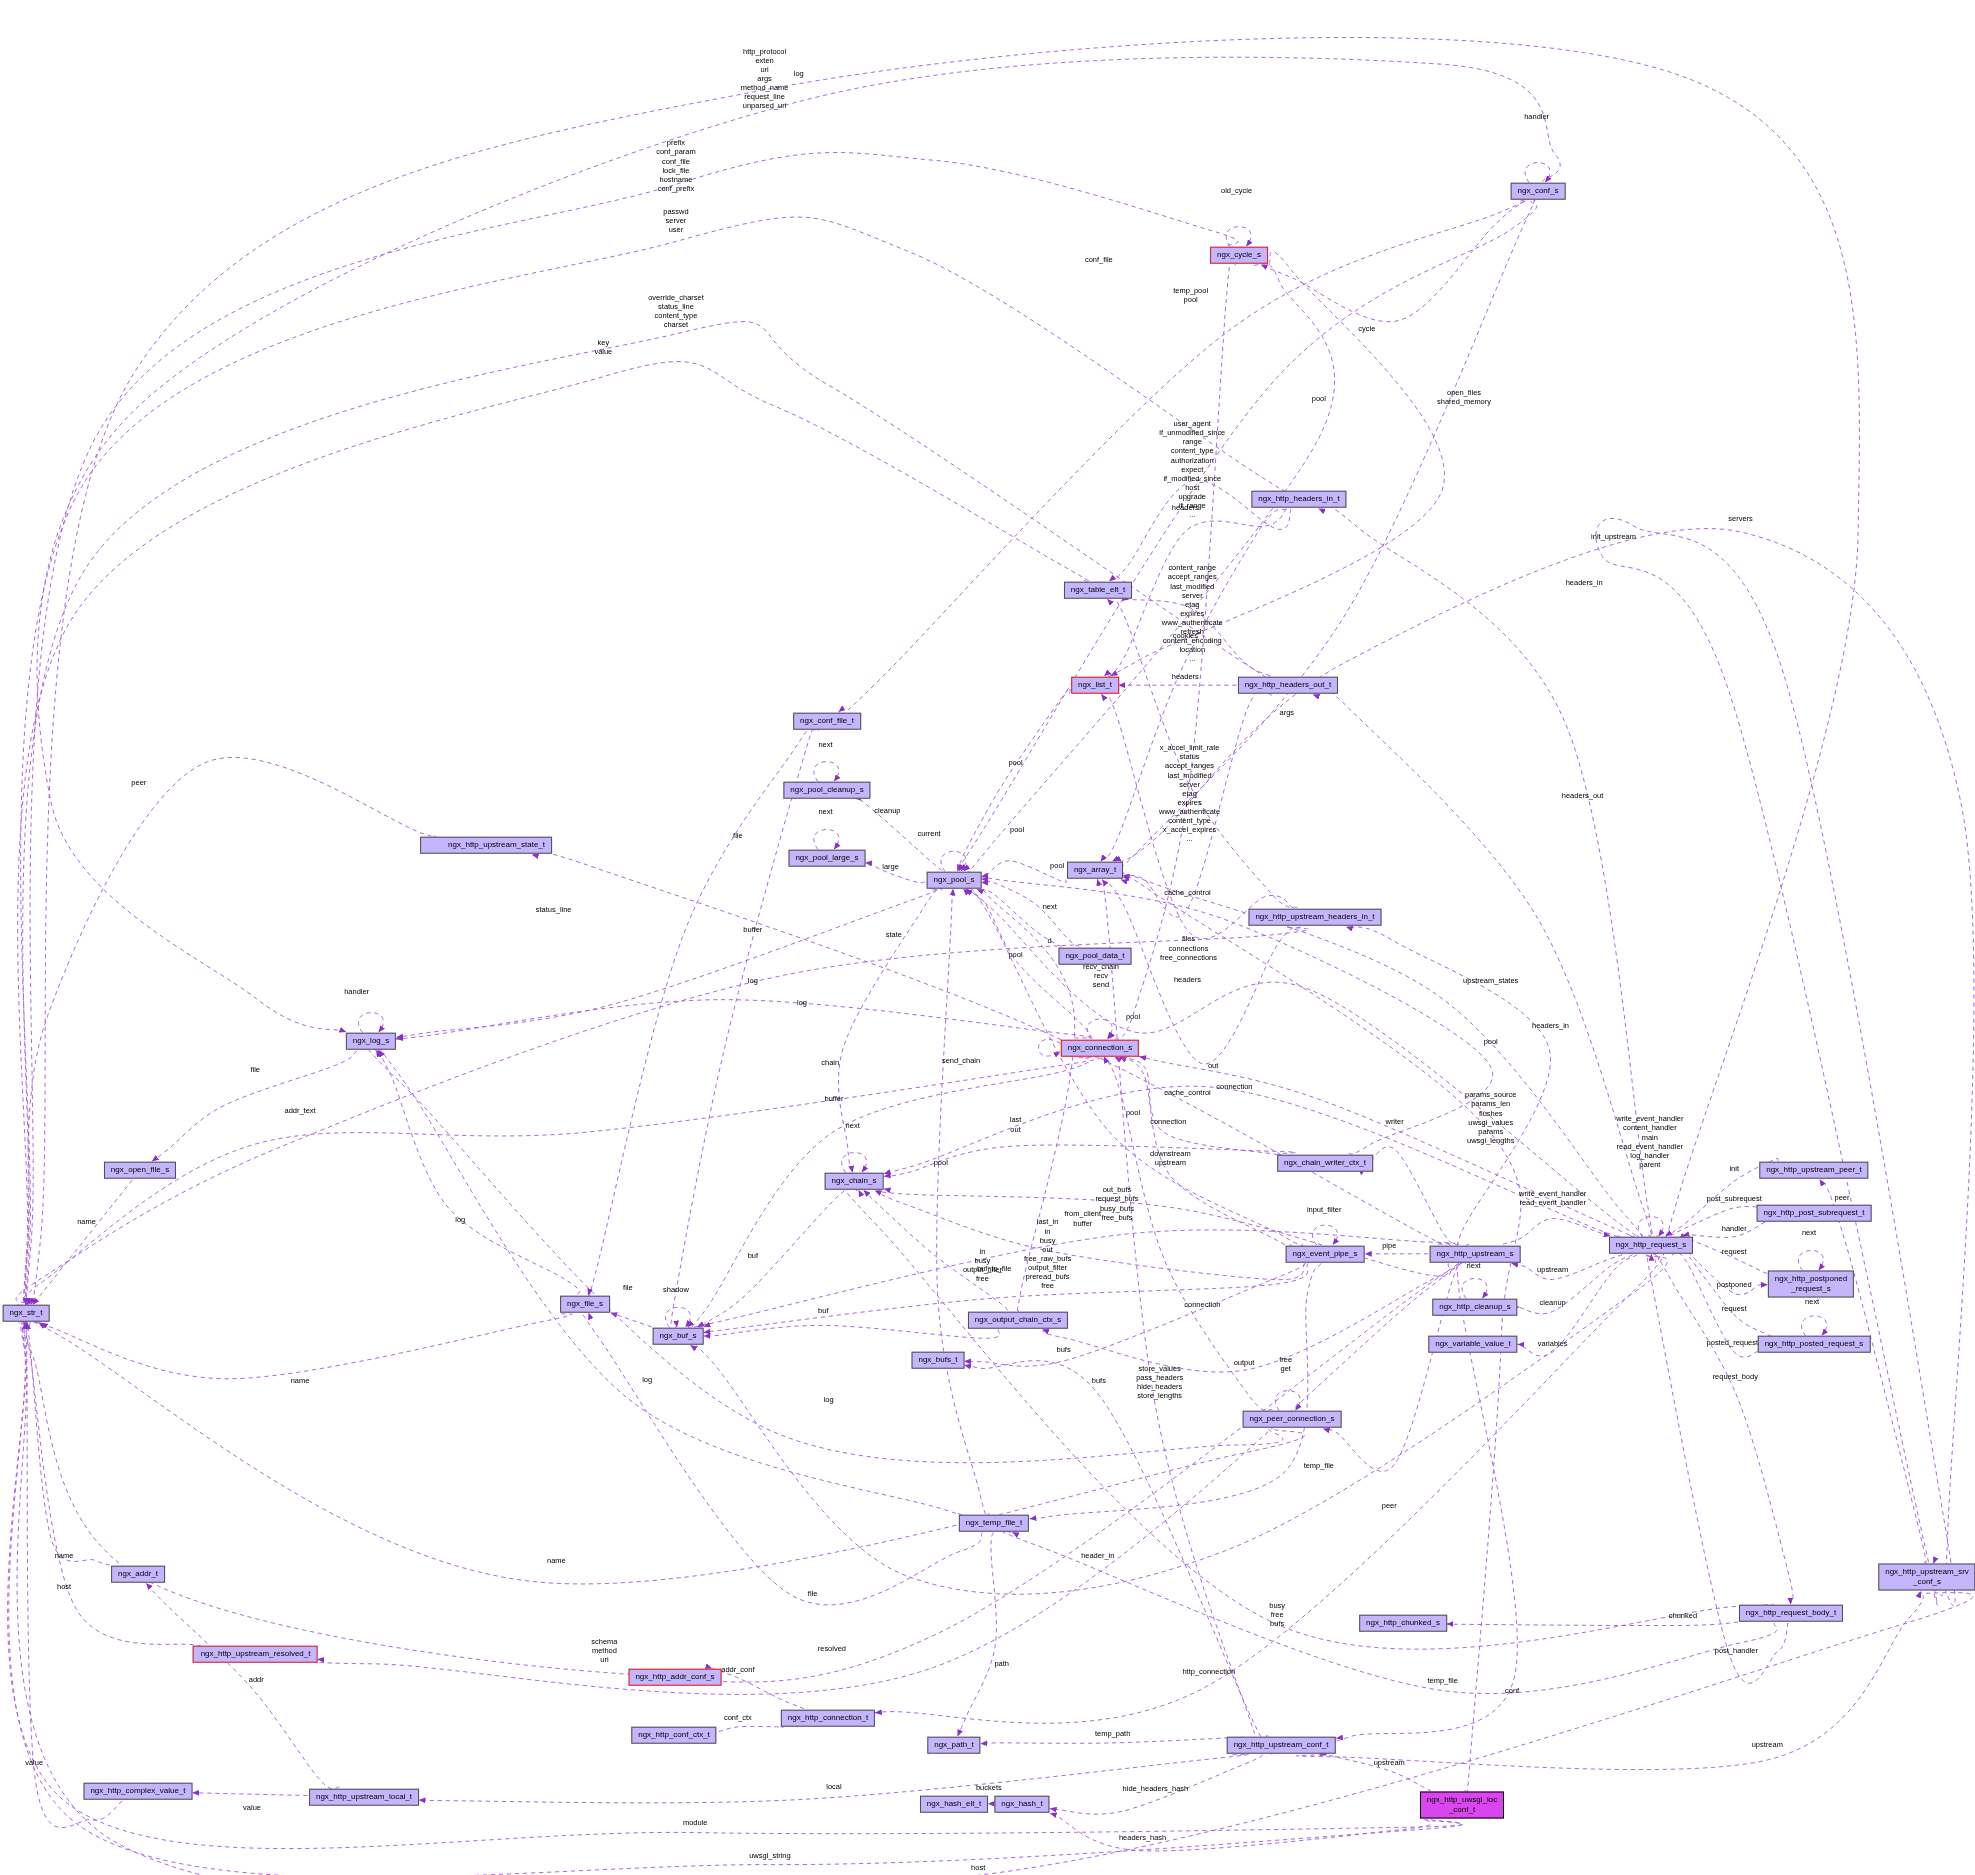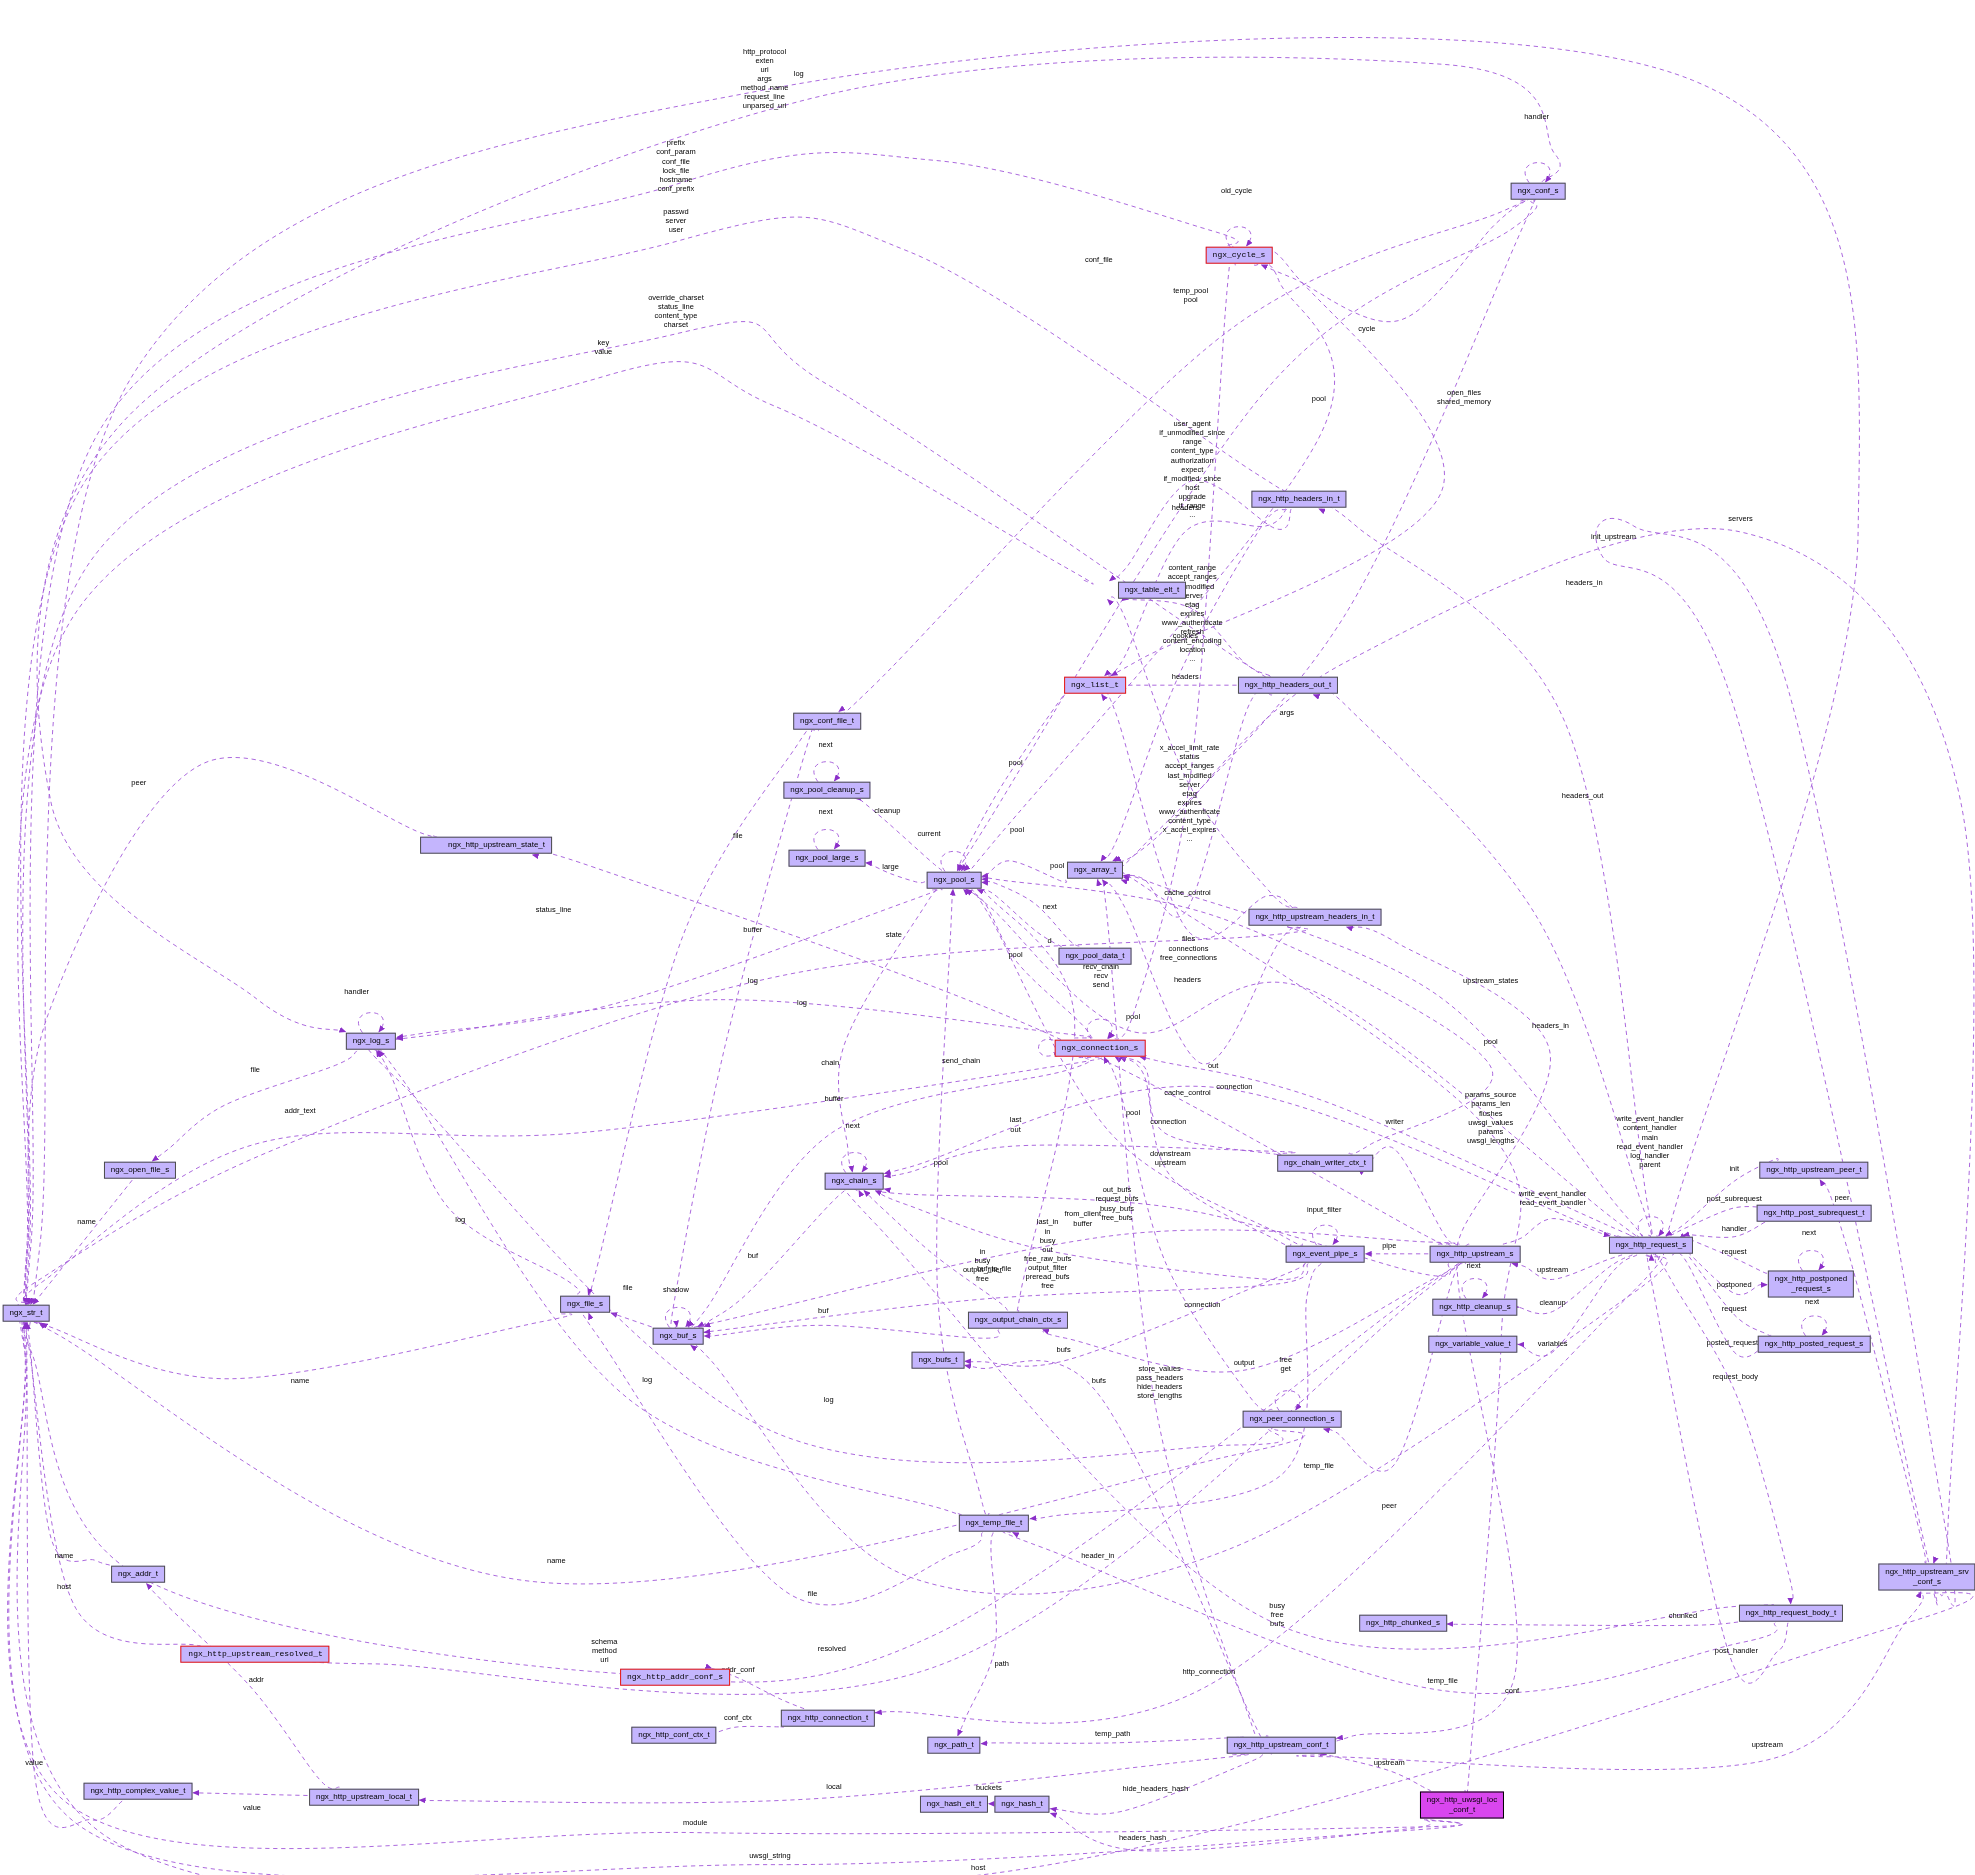--- a/index.html
+++ b/index.html
@@ -2,21 +2,21 @@
 <html style="font-size:8.5px"><head>
 <meta charset="utf-8">
 <style>
   html,body{margin:0;padding:0;background:#ffffff;}
   #diagram{position:relative;width:1975px;height:1876px;background:#ffffff;overflow:hidden;
            font-family:"Liberation Sans", sans-serif;}
   #edge-svg{position:absolute;left:0;top:0;width:1975px;height:1876px;}
   .node{position:absolute;transform:translate(-50%,-50%);background:#c4b5fd;border:1.1px solid #4d4d4d;
         padding:2.1px 5.9px;font-size:8px;line-height:1.3;color:#000;text-align:center;white-space:nowrap;
         z-index:5;}
-  .node.red{border-color:#e8150d;font-family:Liberation Mono, monospace;}
+  .node.red{border-color:#e8150d;}
   .node.main{background:#d946ef;border-color:#000;}
   .edge-label{fill:#000;font-size:14px;font-family:"Liberation Sans",sans-serif;}
 </style>
 </head>
 <body>
 
 <div id="diagram">
   <svg id="edge-svg" xmlns="http://www.w3.org/2000/svg" viewBox="0 0 3699 3513" width="1975" height="1876">
     <defs>
       <marker id="arrow" markerWidth="13" markerHeight="11" refX="11" refY="5.5" orient="auto" markerUnits="userSpaceOnUse">
@@ -305,21 +305,21 @@
   <div id="nodes">
       <div class="node normal" style="left: 1538px; top: 191px;">
         <div>ngx_conf_s</div>
       </div>
       <div class="node red" style="left: 1239px; top: 255px;">
         <div>ngx_cycle_s</div>
       </div>
       <div class="node normal" style="left: 1299px; top: 499px;">
         <div>ngx_http_headers_in_t</div>
       </div>
-      <div class="node normal" style="left: 1152px; top: 590px; text-align: right;">
+      <div class="node normal" style="left: 1098px; top: 590px; text-align: right;">
         <div>ngx_table_elt_t</div>
       </div>
       <div class="node red" style="left: 1095px; top: 685px;">
         <div>ngx_list_t</div>
       </div>
       <div class="node normal" style="left: 1288px; top: 685px;">
         <div>ngx_http_headers_out_t</div>
       </div>
       <div class="node normal" style="left: 1095px; top: 870px;">
         <div>ngx_array_t</div>

